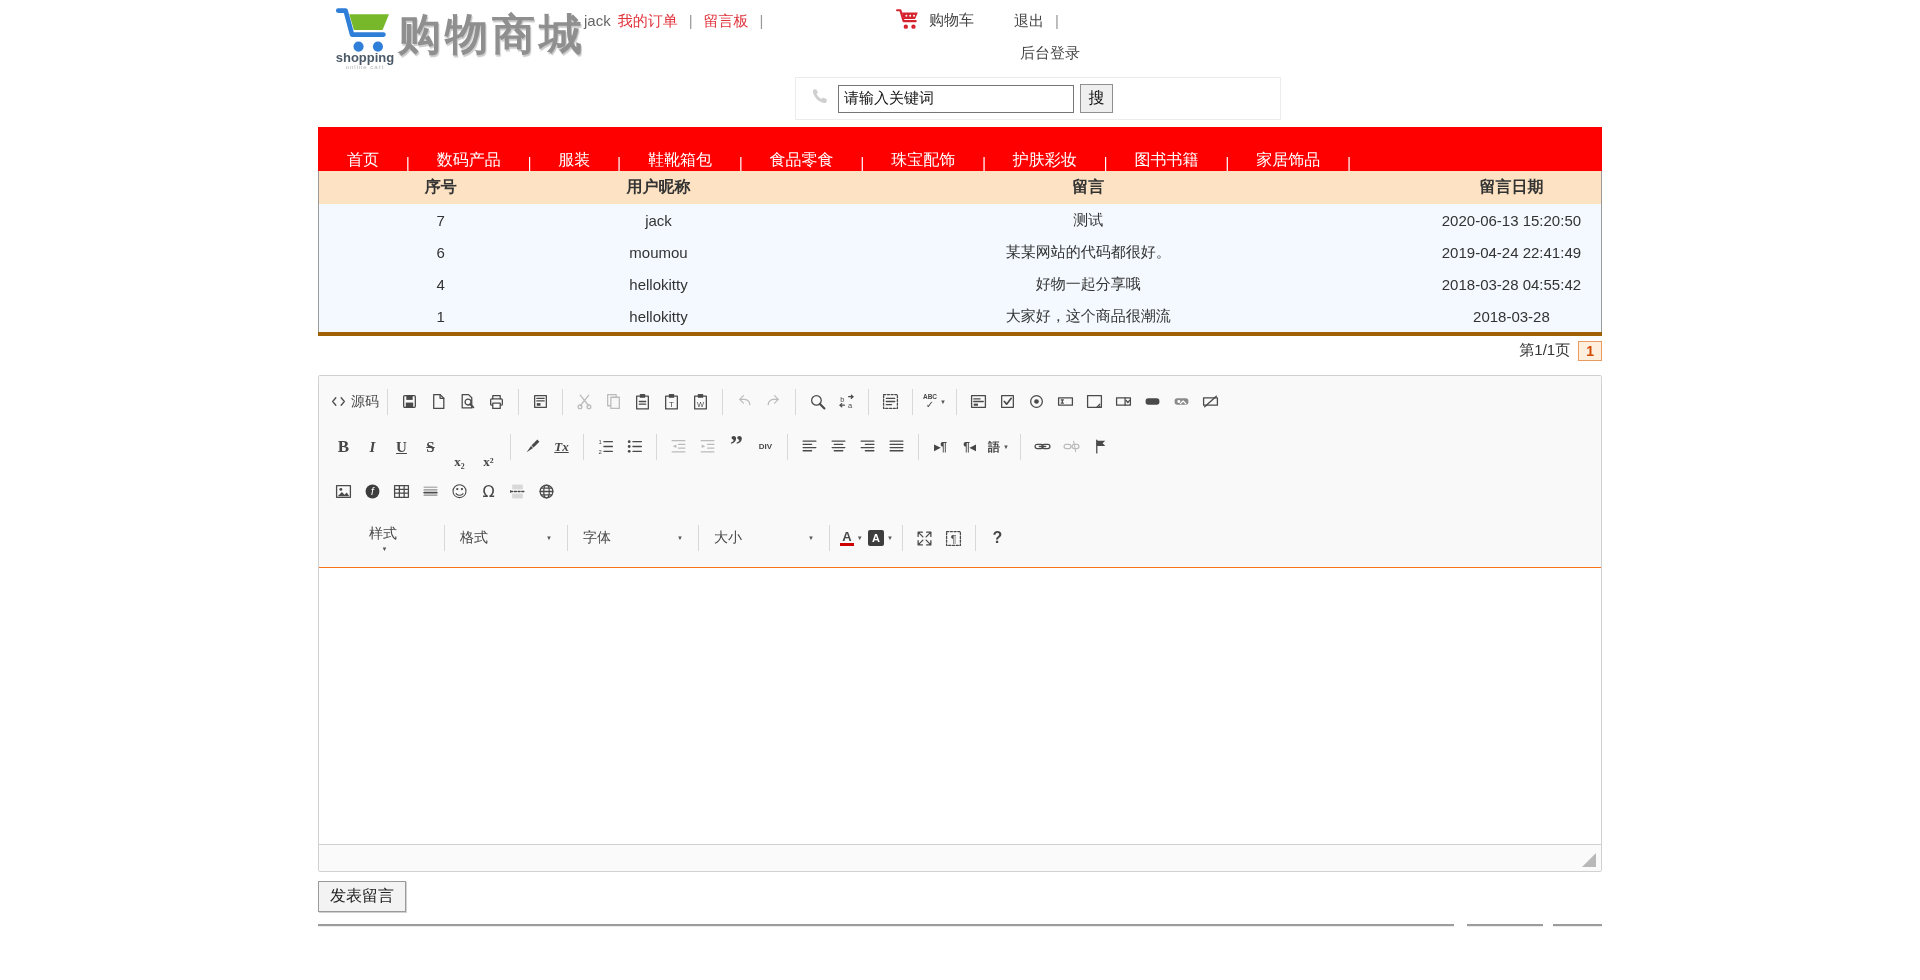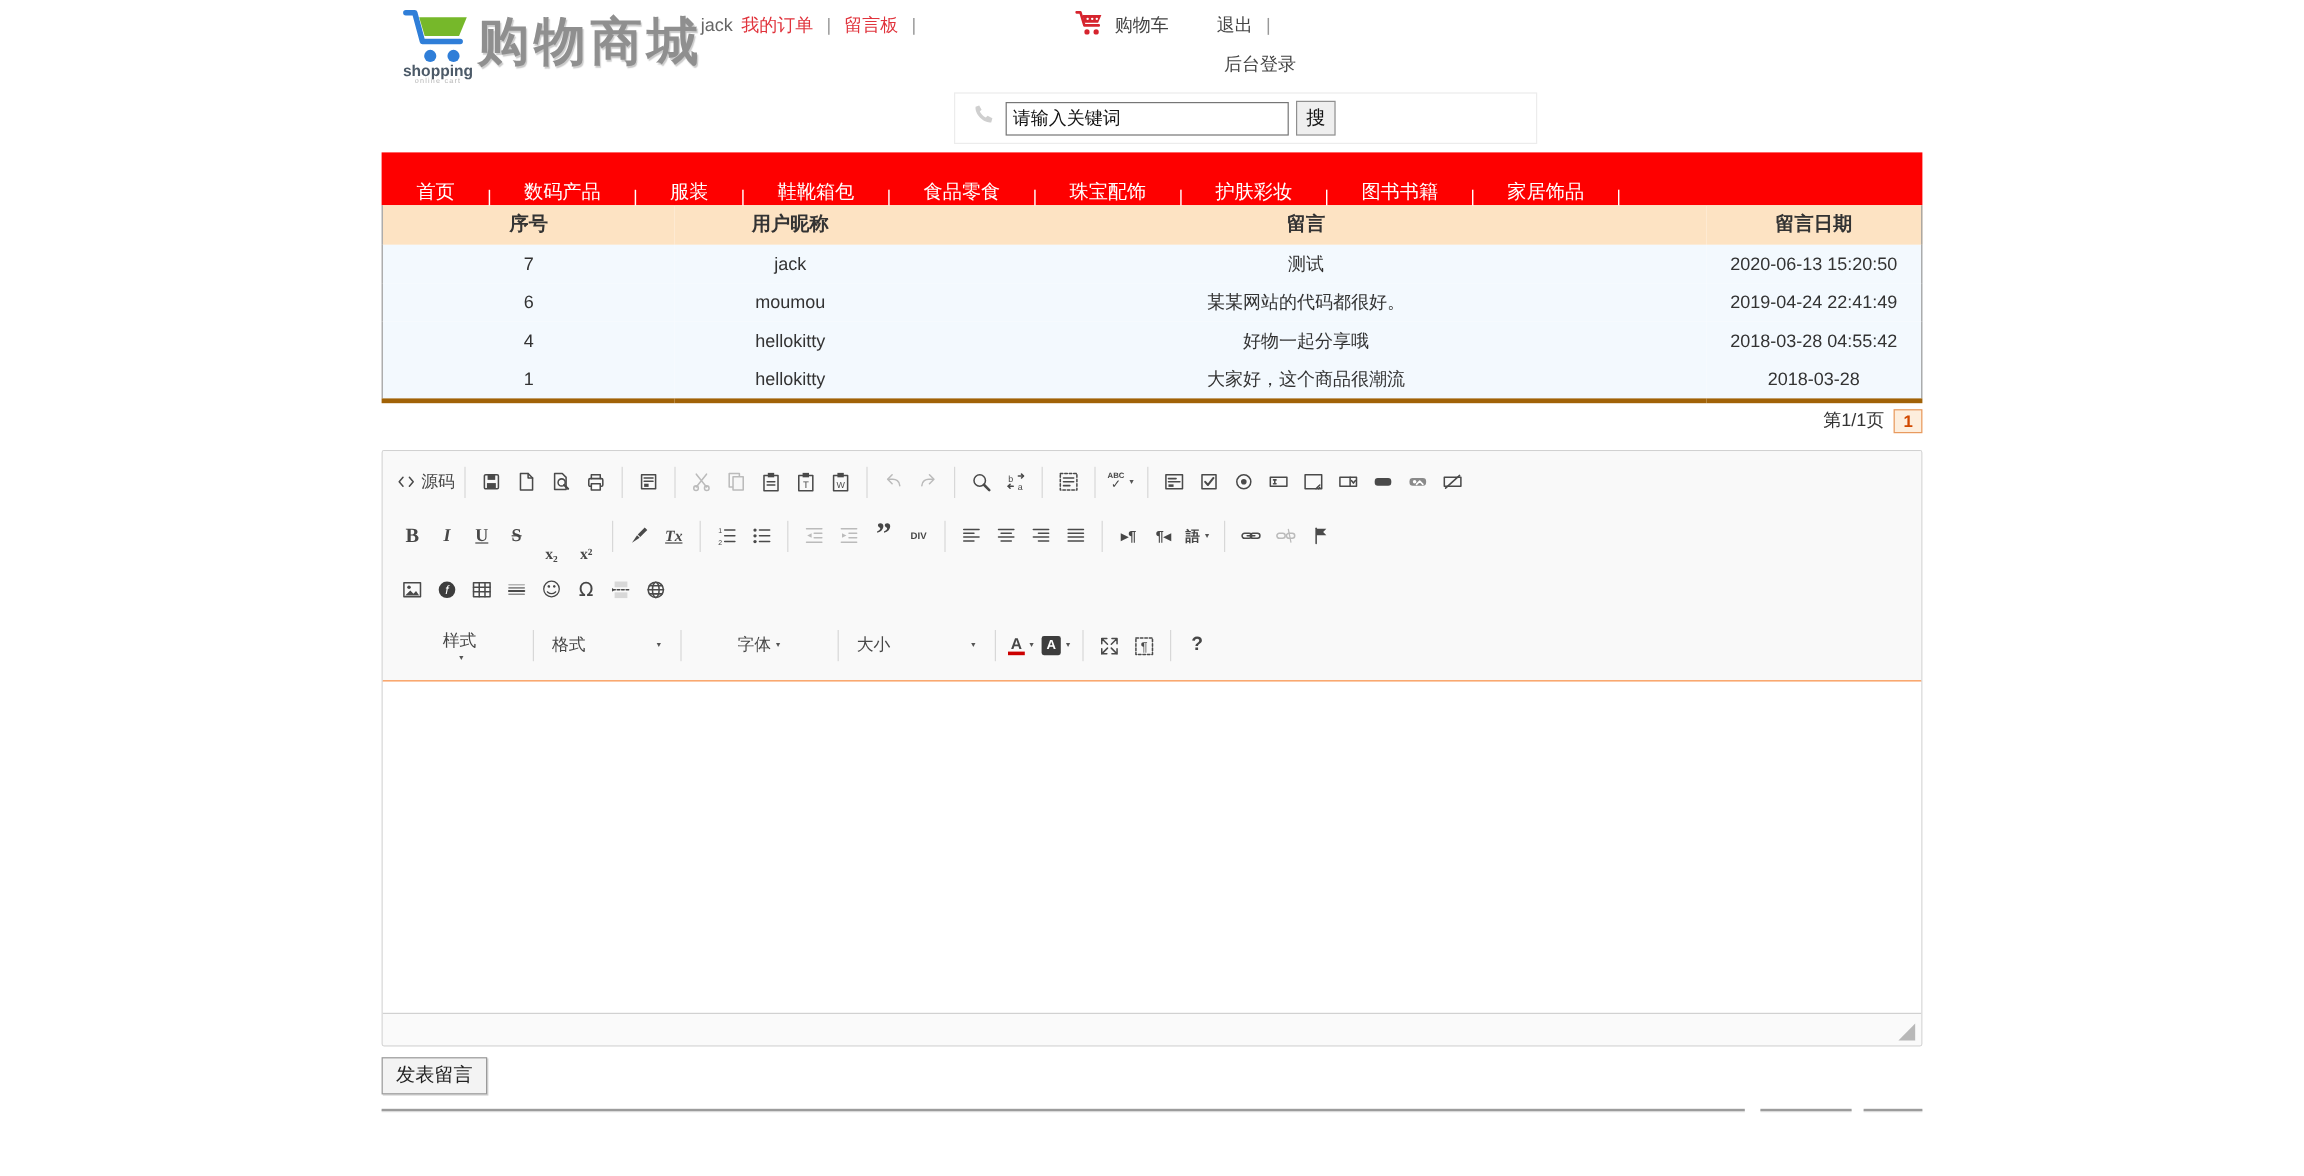--- a/index.html
+++ b/index.html
@@ -646,21 +646,21 @@
           <span class="combo" style="width: 108px; flex-direction: column;">
             <span class="combo-label">样式</span>
             <span class="carrow">▼</span>
           </span>
           <span class="tsep"></span>
           <span class="combo" style="width: 108px;">
             <span class="combo-label">格式</span>
             <span class="carrow">▼</span>
           </span>
           <span class="tsep"></span>
-          <span class="combo" style="width: 116px; justify-content: center;">
+          <span class="combo" style="width: 116px;">
             <span class="combo-label">字体</span>
             <span class="carrow">▼</span>
           </span>
           <span class="tsep"></span>
           <span class="combo" style="width: 116px;">
             <span class="combo-label">大小</span>
             <span class="carrow">▼</span>
           </span>
           <span class="tsep"></span>
           <span class="tbtn">

